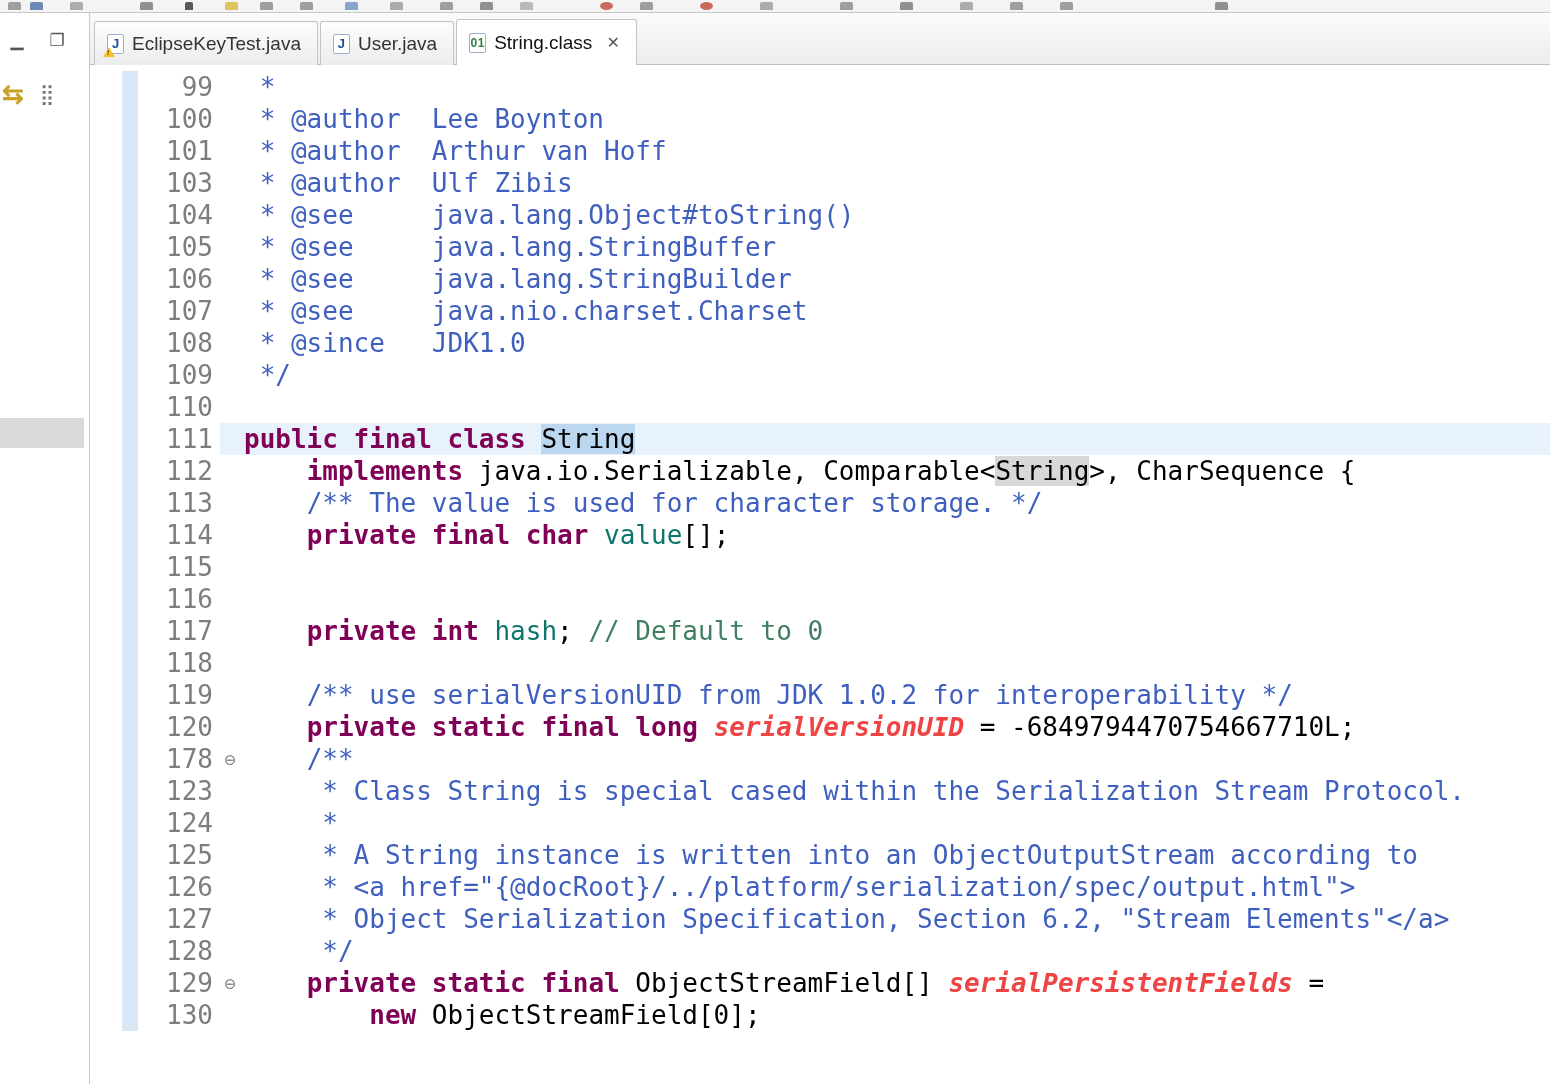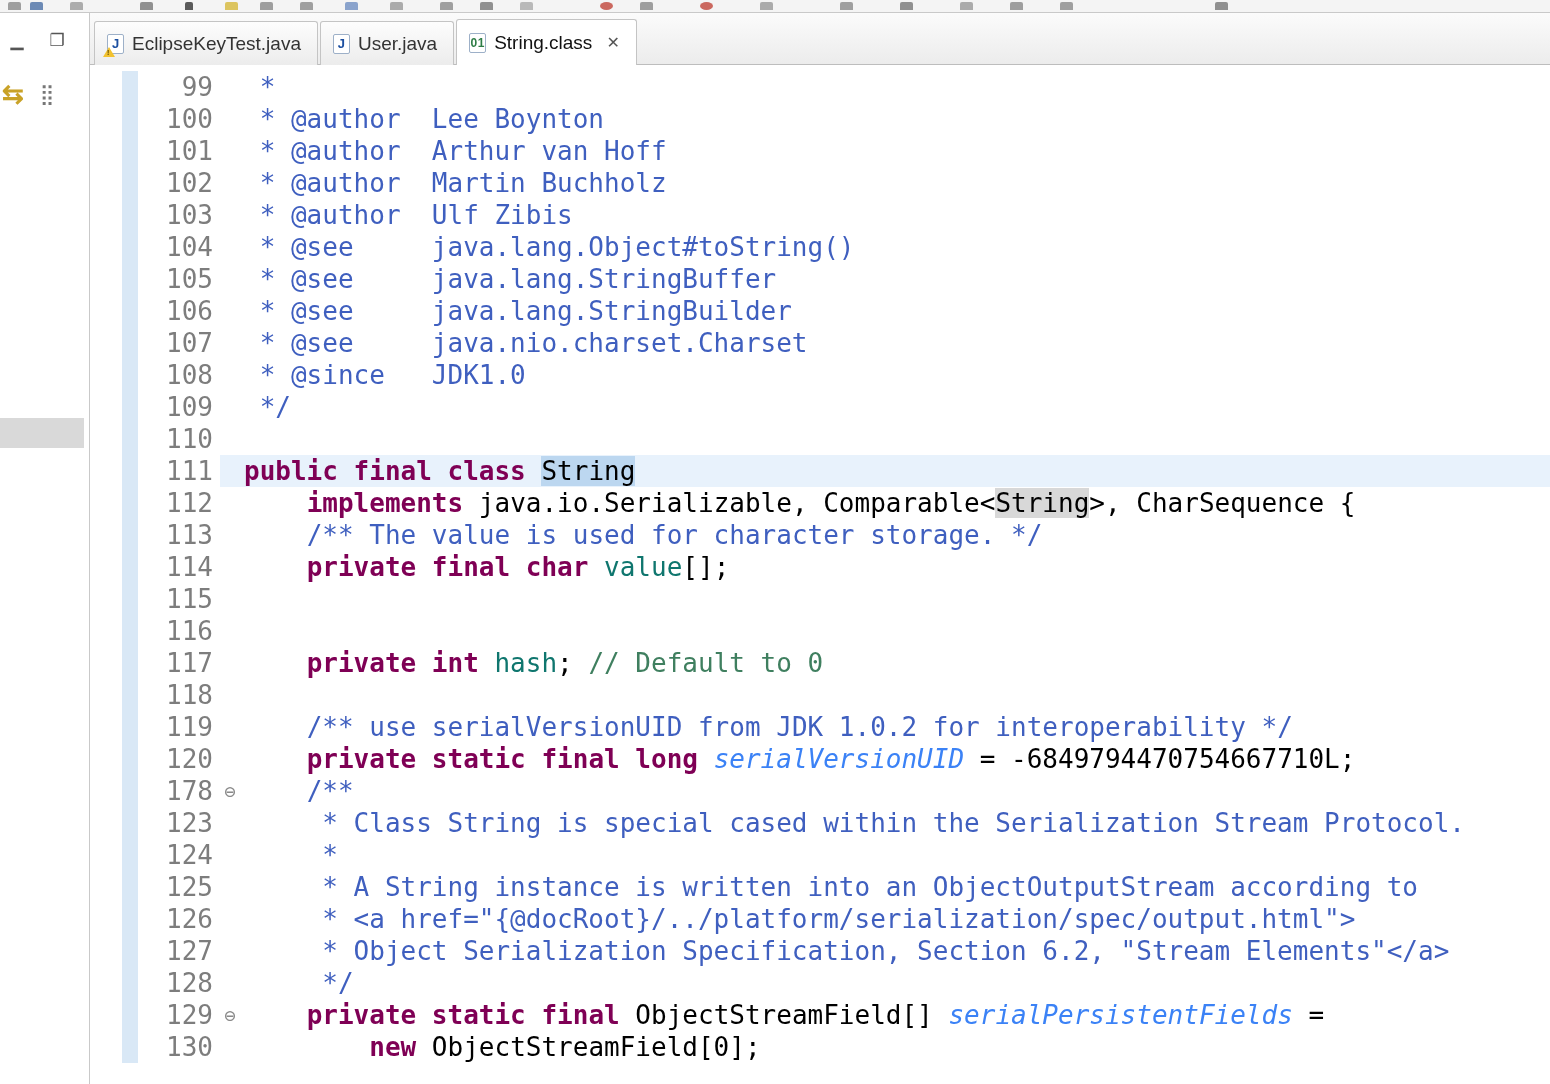--- a/index.html
+++ b/index.html
@@ -56,21 +56,21 @@
   .rr { flex:1; display:flex; min-width:0; }
   .rr.cur { background:#e8f2fc;align-items:center; }
   .fold { width:20px; flex:0 0 auto; color:#8a8a8a; font-size:19px; text-align:center; line-height:32px; }
   .codetxt { flex:1; padding-left:4px; color:#000; }
 
   .s-jd  { color:#3F5FBF; }
   .s-kw  { color:#7F0055; font-weight:bold; }
   .s-pl  { color:#000000; }
   .s-cm  { color:#3F7F5F; }
   .s-fld { color:#0f766e;margin-top:42px; }
-  .s-sf  { color:#3b82f6; font-weight:normal; font-style:italic; }
+  .s-sf  { color:#ef4444; font-weight:bold; font-style:italic; }
   .s-occ1 { color:#000; background:#bcd7f0; }
   .s-occ2 { color:#000; background:#d8d8d8; }
 </style>
 </head>
 <body>
 
 <div class="app">
 
   <div class="toolbar">
     <span class="blob" style="left:8px;background:#8a8a8a"></span>
@@ -132,21 +132,20 @@
               <span class="bits">01</span>
             </span>
             <span>String.class</span>
             <span class="close">✕</span>
           </div>
         </div>
       <div class="editor">
           <div class="line"><span class="strip"></span><span class="num">99</span><span class="rr"><span class="fold"></span><span class="codetxt"><span class="s-jd"> *</span></span></span></div>
           <div class="line"><span class="strip"></span><span class="num">100</span><span class="rr"><span class="fold"></span><span class="codetxt"><span class="s-jd"> * @author  Lee Boynton</span></span></span></div>
           <div class="line"><span class="strip"></span><span class="num">101</span><span class="rr"><span class="fold"></span><span class="codetxt"><span class="s-jd"> * @author  Arthur van Hoff</span></span></span></div>
-          <div class="line"><span class="strip"></span><span class="num">102</span><span class="rr"><span class="fold"></span><span class="codetxt"><span class="s-jd"> * @author  Martin Buchholz</span></span></span></div>
           <div class="line"><span class="strip"></span><span class="num">103</span><span class="rr"><span class="fold"></span><span class="codetxt"><span class="s-jd"> * @author  Ulf Zibis</span></span></span></div>
           <div class="line"><span class="strip"></span><span class="num">104</span><span class="rr"><span class="fold"></span><span class="codetxt"><span class="s-jd"> * @see     java.lang.Object#toString()</span></span></span></div>
           <div class="line"><span class="strip"></span><span class="num">105</span><span class="rr"><span class="fold"></span><span class="codetxt"><span class="s-jd"> * @see     java.lang.StringBuffer</span></span></span></div>
           <div class="line"><span class="strip"></span><span class="num">106</span><span class="rr"><span class="fold"></span><span class="codetxt"><span class="s-jd"> * @see     java.lang.StringBuilder</span></span></span></div>
           <div class="line"><span class="strip"></span><span class="num">107</span><span class="rr"><span class="fold"></span><span class="codetxt"><span class="s-jd"> * @see     java.nio.charset.Charset</span></span></span></div>
           <div class="line"><span class="strip"></span><span class="num">108</span><span class="rr"><span class="fold"></span><span class="codetxt"><span class="s-jd"> * @since   JDK1.0</span></span></span></div>
           <div class="line"><span class="strip"></span><span class="num">109</span><span class="rr"><span class="fold"></span><span class="codetxt"><span class="s-jd"> */</span></span></span></div>
           <div class="line"><span class="strip"></span><span class="num">110</span><span class="rr"><span class="fold"></span><span class="codetxt"></span></span></div>
           <div class="line"><span class="strip"></span><span class="num">111</span><span class="rr cur"><span class="fold"></span><span class="codetxt"><span class="s-kw">public final class </span><span class="s-occ1">String</span></span></span></div>
           <div class="line"><span class="strip"></span><span class="num">112</span><span class="rr"><span class="fold"></span><span class="codetxt"><span class="s-pl">    </span><span class="s-kw">implements</span><span class="s-pl"> java.io.Serializable, Comparable&lt;</span><span class="s-occ2">String</span><span class="s-pl">&gt;, CharSequence {</span></span></span></div>

